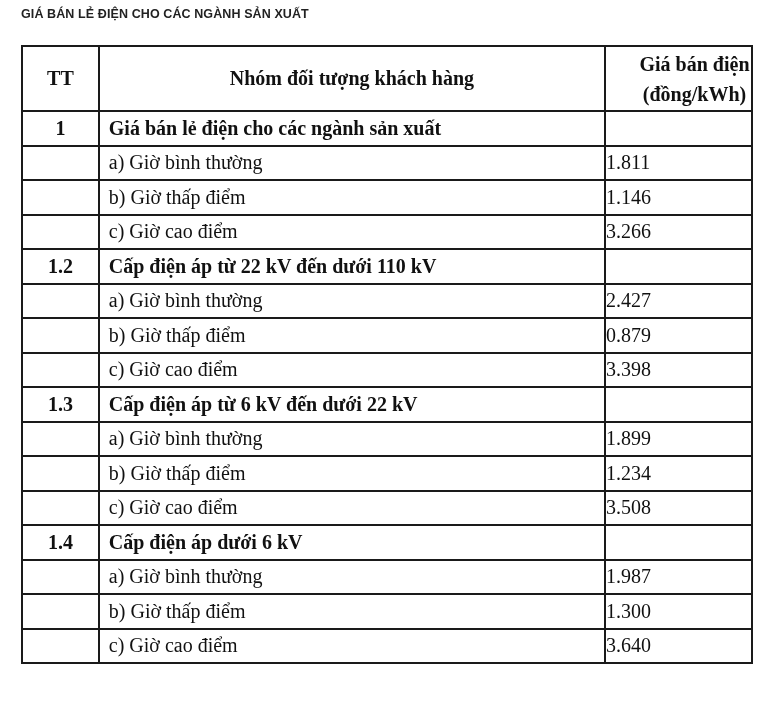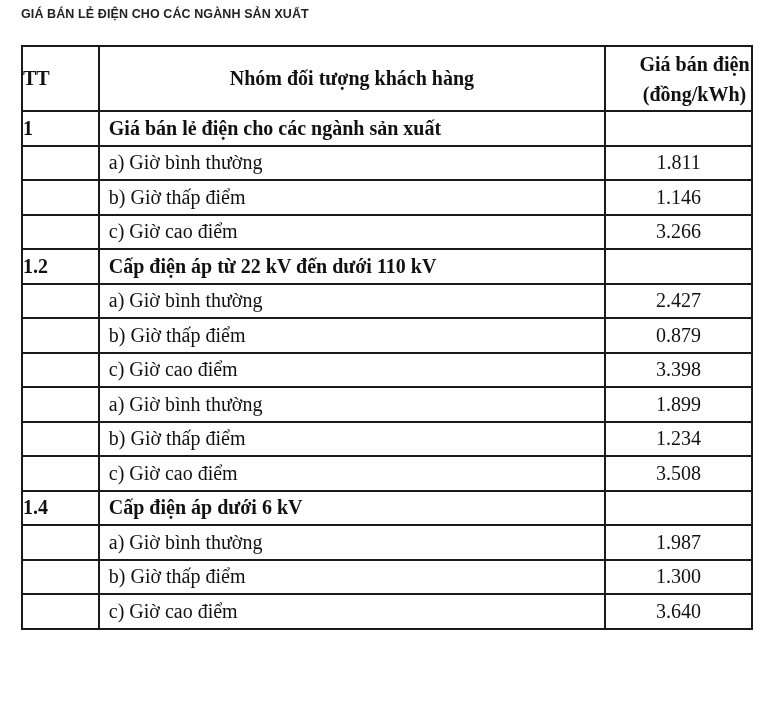--- a/index.html
+++ b/index.html
@@ -15,24 +15,24 @@
     font-family: "Liberation Serif", serif; color: #111;
   }
   table.price td, table.price th {
     border: 2px solid #1a1a1a; padding: 0; height: 32.5px;
     font-size: 20px; vertical-align: middle;
   }
   table.price th { font-weight: bold; height: 63px; }
   col.c-tt { width: 77px; }
   col.c-name { width: 508px; }
   col.c-price { width: 147px; }
-  .tt { text-align: left; font-weight: bold; font-size: 21px; }
+  .tt { text-align: center; font-weight: bold; font-size: 21px; }
   .name { padding-left: 9px !important; text-align: left; }
   .bold { font-weight: bold; font-size: 21px; }
-  .val { text-align: center; font-size: 20.5px; }
+  .val { text-align: left; font-size: 20.5px; }
   th.h-price { line-height: 30px; font-size: 20px; }
   .wrap-br { display: block; padding-left: 32px; }
 </style>
 </head>
 <body>
 
 <div class="title">GIÁ BÁN LẺ ĐIỆN CHO CÁC NGÀNH SẢN XUẤT</div>
 
 <table class="price">
   <colgroup>
@@ -85,20 +85,25 @@
         <td class="tt"></td>
         <td class="name">b) Giờ thấp điểm</td>
         <td class="val">0.879</td>
       </tr>
       <tr>
         <td class="tt"></td>
         <td class="name">c) Giờ cao điểm</td>
         <td class="val">3.398</td>
       </tr>
       <tr>
+        <td class="tt">1.3</td>
+        <td class="name bold">Cấp điện áp từ 6 kV đến dưới 22 kV</td>
+        <td class="val"></td>
+      </tr>
+      <tr>
         <td class="tt"></td>
         <td class="name">a) Giờ bình thường</td>
         <td class="val">1.899</td>
       </tr>
       <tr>
         <td class="tt"></td>
         <td class="name">b) Giờ thấp điểm</td>
         <td class="val">1.234</td>
       </tr>
       <tr>

